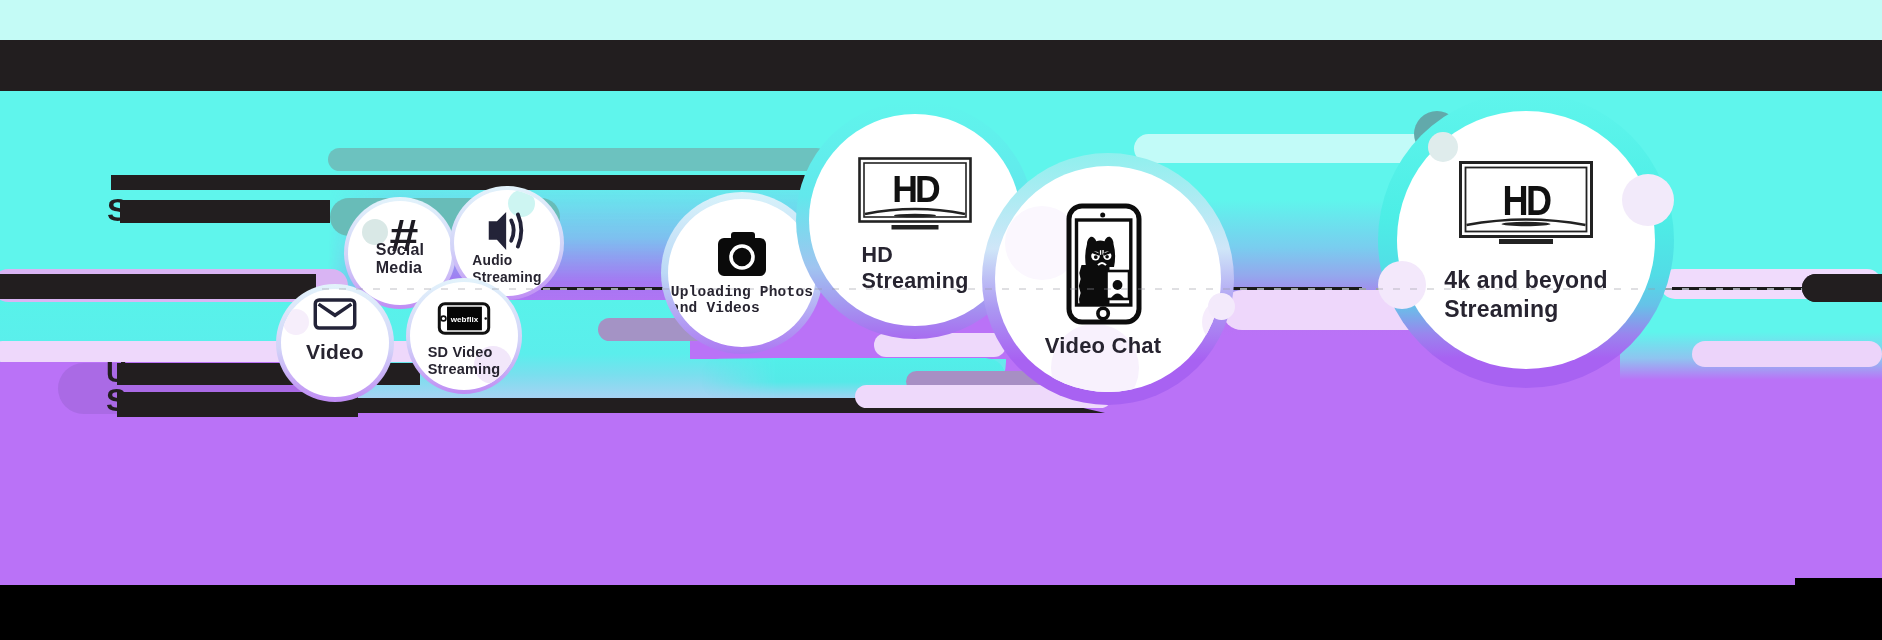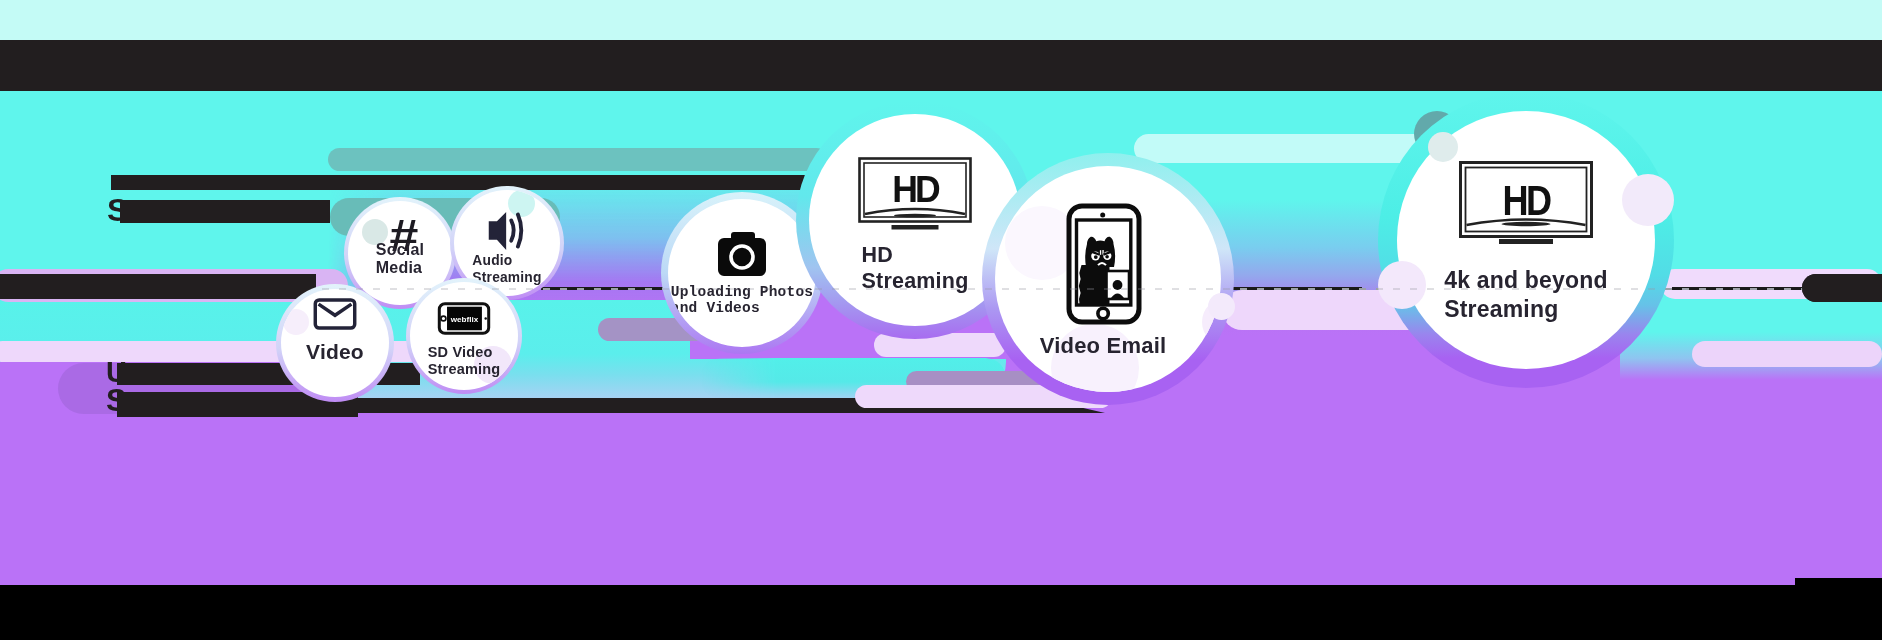--- a/index.html
+++ b/index.html
@@ -199,21 +199,21 @@
       <circle cx="29.8" cy="54.1" r="1.9" fill="#0c0c0c"></circle>
       <circle cx="41.1" cy="53.8" r="1.8" fill="#0c0c0c"></circle>
       <path d="M25.2,48.6 L33.8,51.8" stroke="#0c0c0c" stroke-width="2.2"></path>
       <path d="M37.4,51.6 L45.6,48.8" stroke="#0c0c0c" stroke-width="2.2"></path>
       <path d="M32,62.2 Q36,57.8 40,62.2" stroke="#fff" stroke-width="2" fill="none"></path>
       <rect x="40.5" y="68" width="22.5" height="28" fill="#fff" stroke="#0c0c0c" stroke-width="2.6"></rect>
       <circle cx="51.5" cy="82" r="4.9" fill="#0c0c0c"></circle>
       <path d="M44.8,95.3 Q51.5,85.8 58.2,95.3 Z" fill="#0c0c0c"></path>
       <circle cx="37.1" cy="110.5" r="5.2" fill="none" stroke="#0c0c0c" stroke-width="3.6"></circle>
 </svg>
-    <div class="lbl icn" style="top:168px;left:calc(50% - 5px);font-size:22px;">Video Email</div>
+    <div class="lbl icn" style="top:168px;left:calc(50% - 5px);font-size:22px;">Video Chat</div>
   </div>
 </div>
 
 <div class="bub k4" style="left:1378px;top:92px;width:296px;height:296px;">
   <div class="bubw" style="inset:19px;">
     <svg class="icn" style="top:50px;" width="134" height="89" viewBox="0 0 134 89">
       <rect x="1.5" y="1.5" width="131" height="74" fill="#fff" stroke="#222" stroke-width="3"></rect>
       <rect x="6.5" y="6.5" width="121" height="64" fill="none" stroke="#222" stroke-width="1.8"></rect>
       <g transform="translate(67,53.5) scale(0.86,1)">
           <text x="0" y="0" font-family="Liberation Sans,sans-serif" font-size="42" font-weight="bold" fill="#111" text-anchor="middle" letter-spacing="-3">HD</text>

